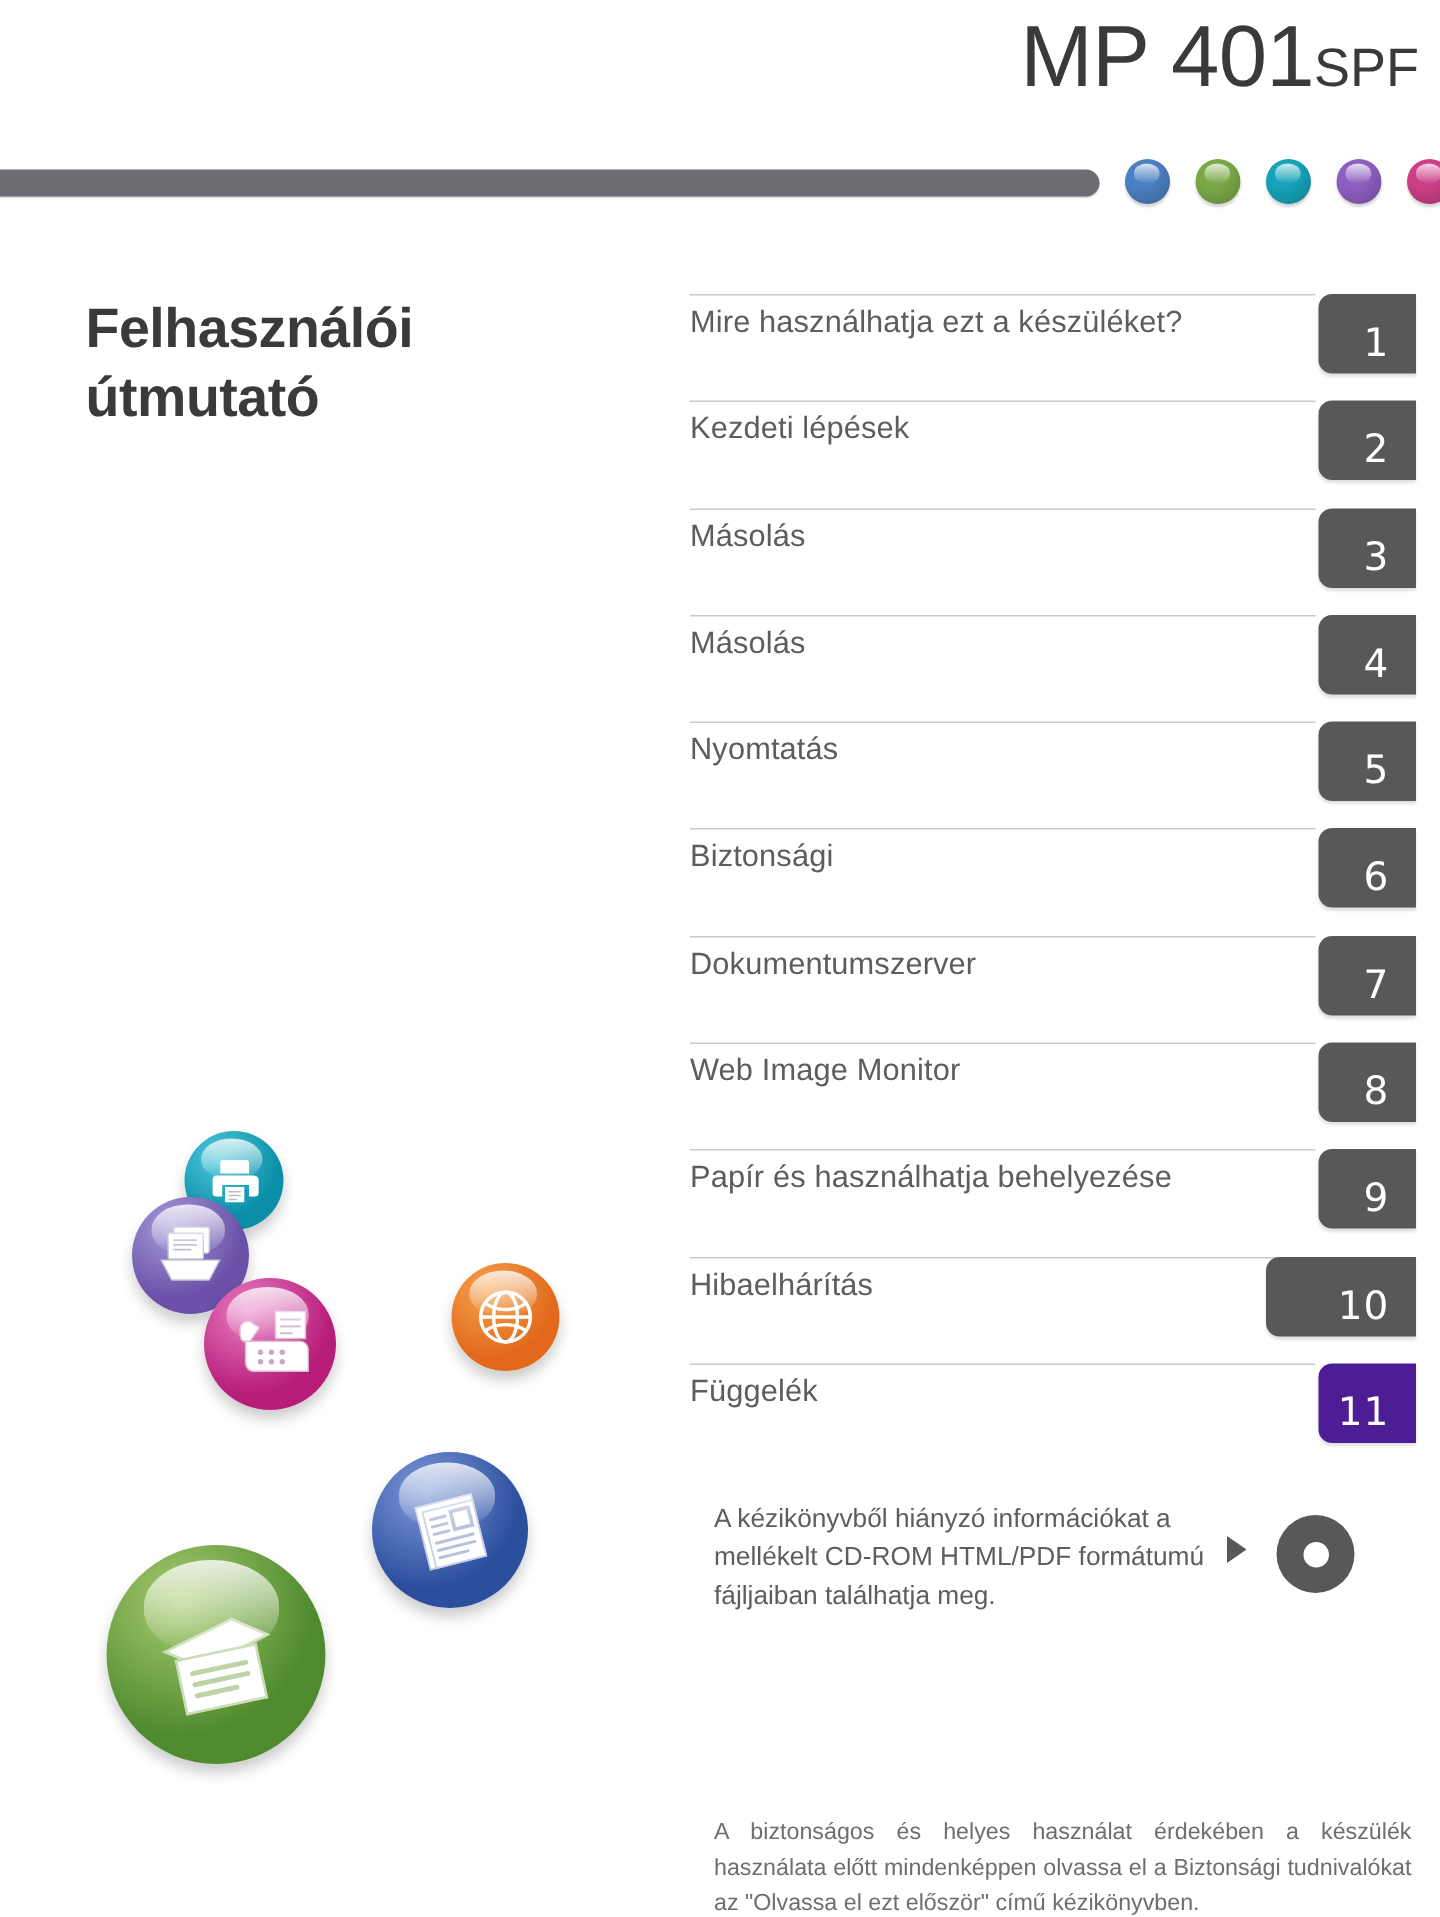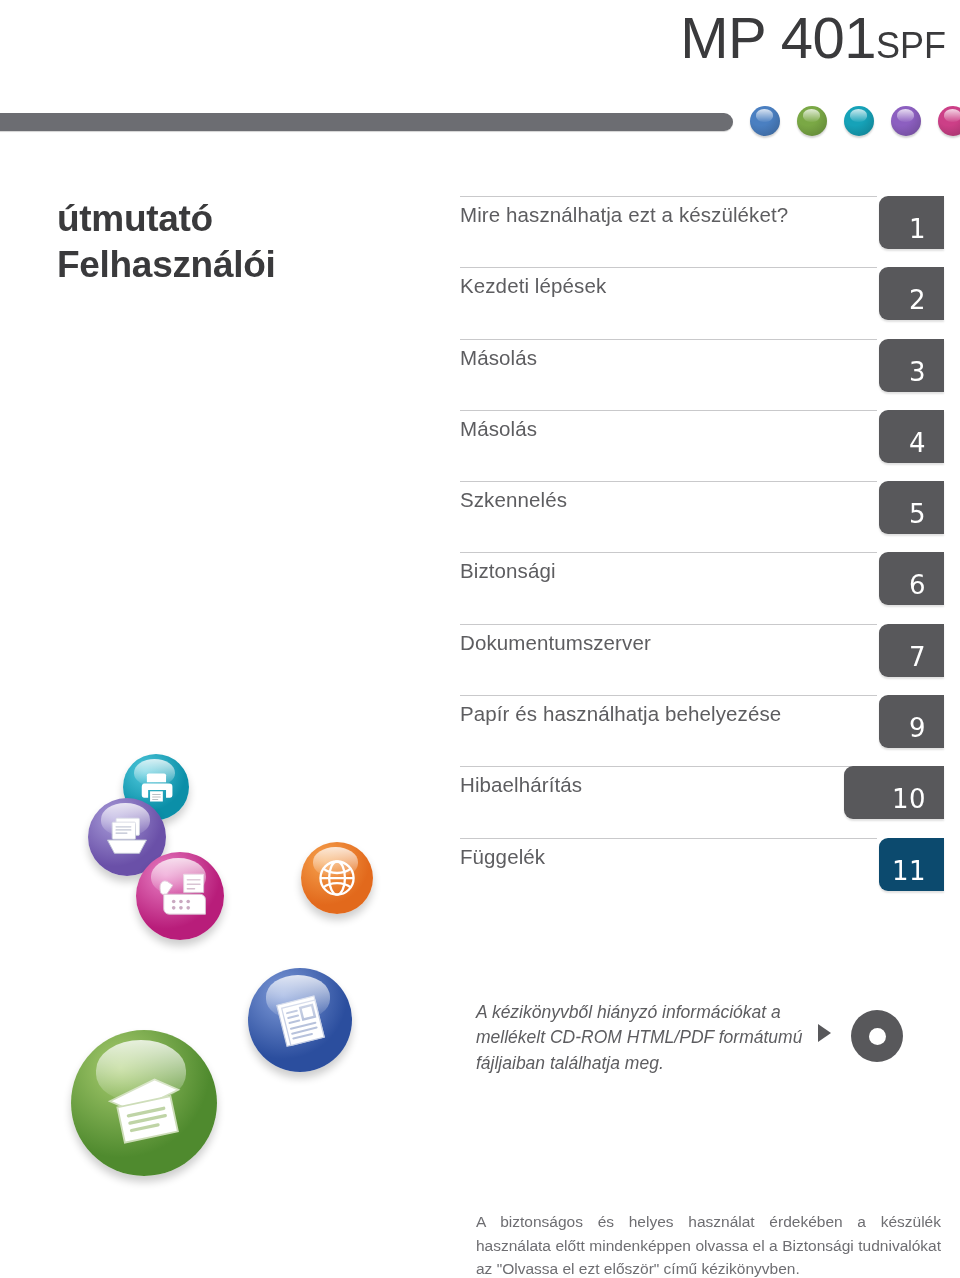--- a/index.html
+++ b/index.html
@@ -145,21 +145,20 @@
     top: 1000px;
     width: 470px;
     display: flex;
     align-items: flex-start;
   }
   .cd-note-text {
     width: 340px;
     font-size: 17.5px;
     line-height: 1.45;
     color: #5d5d60;
-    font-style: italic;
   }
   .cd-arrow {
     width: 0;
     height: 0;
     margin-top: 24px;
     margin-left: 2px;
     border-left: 13px solid #58585b;
     border-top: 9px solid transparent;
     border-bottom: 9px solid transparent;
   }
@@ -236,22 +235,22 @@
 
 <div class="header-dots">
   <div class="hdot" style="background: radial-gradient(circle at 35% 28%, rgb(74, 127, 193) 0%, rgb(74, 127, 193) 38%, rgba(0, 0, 0, 0.35) 130%), rgb(74, 127, 193); box-shadow: rgba(0, 0, 0, 0.18) 0px 2px 2px;"></div>
   <div class="hdot" style="background: radial-gradient(circle at 35% 28%, rgb(122, 168, 69) 0%, rgb(122, 168, 69) 38%, rgba(0, 0, 0, 0.35) 130%), rgb(122, 168, 69); box-shadow: rgba(0, 0, 0, 0.18) 0px 2px 2px;"></div>
   <div class="hdot" style="background: radial-gradient(circle at 35% 28%, rgb(22, 162, 184) 0%, rgb(22, 162, 184) 38%, rgba(0, 0, 0, 0.35) 130%), rgb(22, 162, 184); box-shadow: rgba(0, 0, 0, 0.18) 0px 2px 2px;"></div>
   <div class="hdot" style="background: radial-gradient(circle at 35% 28%, rgb(140, 95, 192) 0%, rgb(140, 95, 192) 38%, rgba(0, 0, 0, 0.35) 130%), rgb(140, 95, 192); box-shadow: rgba(0, 0, 0, 0.18) 0px 2px 2px;"></div>
   <div class="hdot" style="background: radial-gradient(circle at 35% 28%, rgb(204, 63, 135) 0%, rgb(204, 63, 135) 38%, rgba(0, 0, 0, 0.35) 130%), rgb(204, 63, 135); box-shadow: rgba(0, 0, 0, 0.18) 0px 2px 2px;"></div>
 </div>
 
 <div class="guide-title">
+  <div>Felhasználói</div>
   <div>útmutató</div>
-  <div>Felhasználói</div>
 </div>
 
 <div class="toc">
     <div class="toc-row">
       <div class="toc-rule" style="background: rgb(201, 201, 203);"></div>
       <div class="toc-label">Mire használhatja ezt a készüléket?</div>
       <div class="toc-tab" style="background: rgb(88, 88, 91);">
         <div class="toc-tab-num">1</div>
       </div>
     </div>
@@ -271,57 +270,64 @@
     </div>
     <div class="toc-row">
       <div class="toc-rule" style="background: rgb(201, 201, 203);"></div>
       <div class="toc-label">Másolás</div>
       <div class="toc-tab" style="background: rgb(88, 88, 91);">
         <div class="toc-tab-num">4</div>
       </div>
     </div>
     <div class="toc-row">
       <div class="toc-rule" style="background: rgb(201, 201, 203);"></div>
-      <div class="toc-label">Szkennelés</div>
+      <div class="toc-label">Nyomtatás</div>
       <div class="toc-tab" style="background: rgb(88, 88, 91);">
         <div class="toc-tab-num">5</div>
       </div>
     </div>
     <div class="toc-row">
       <div class="toc-rule" style="background: rgb(201, 201, 203);"></div>
       <div class="toc-label">Biztonsági</div>
       <div class="toc-tab" style="background: rgb(88, 88, 91);">
         <div class="toc-tab-num">6</div>
       </div>
     </div>
     <div class="toc-row">
       <div class="toc-rule" style="background: rgb(201, 201, 203);"></div>
       <div class="toc-label">Dokumentumszerver</div>
       <div class="toc-tab" style="background: rgb(88, 88, 91);">
         <div class="toc-tab-num">7</div>
+      </div>
+    </div>
+    <div class="toc-row">
+      <div class="toc-rule" style="background: rgb(201, 201, 203);"></div>
+      <div class="toc-label">Web Image Monitor</div>
+      <div class="toc-tab" style="background: rgb(88, 88, 91);">
+        <div class="toc-tab-num">8</div>
       </div>
     </div>
     <div class="toc-row">
       <div class="toc-rule" style="background: rgb(201, 201, 203);"></div>
       <div class="toc-label">Papír és használhatja behelyezése</div>
       <div class="toc-tab" style="background: rgb(88, 88, 91);">
         <div class="toc-tab-num">9</div>
       </div>
     </div>
     <div class="toc-row">
       <div class="toc-rule" style="background: rgb(201, 201, 203);"></div>
       <div class="toc-label">Hibaelhárítás</div>
       <div class="toc-tab" style="background: rgb(88, 88, 91); padding-left: 35px;">
         <div class="toc-tab-num">10</div>
       </div>
     </div>
     <div class="toc-row">
       <div class="toc-rule" style="background: rgb(201, 201, 203);"></div>
       <div class="toc-label">Függelék</div>
-      <div class="toc-tab" style="background: #0c4a6e;">
+      <div class="toc-tab" style="background: #4c1d95;">
         <div class="toc-tab-num">11</div>
       </div>
     </div>
   </div>
 
 <div class="cd-note">
   <div class="cd-note-text">A kézikönyvből hiányzó információkat a mellékelt CD-ROM HTML/PDF formátumú fájljaiban találhatja meg.</div>
   <div class="cd-arrow"></div>
   <div class="cd-disc">
     <div class="cd-disc-hole"></div>

